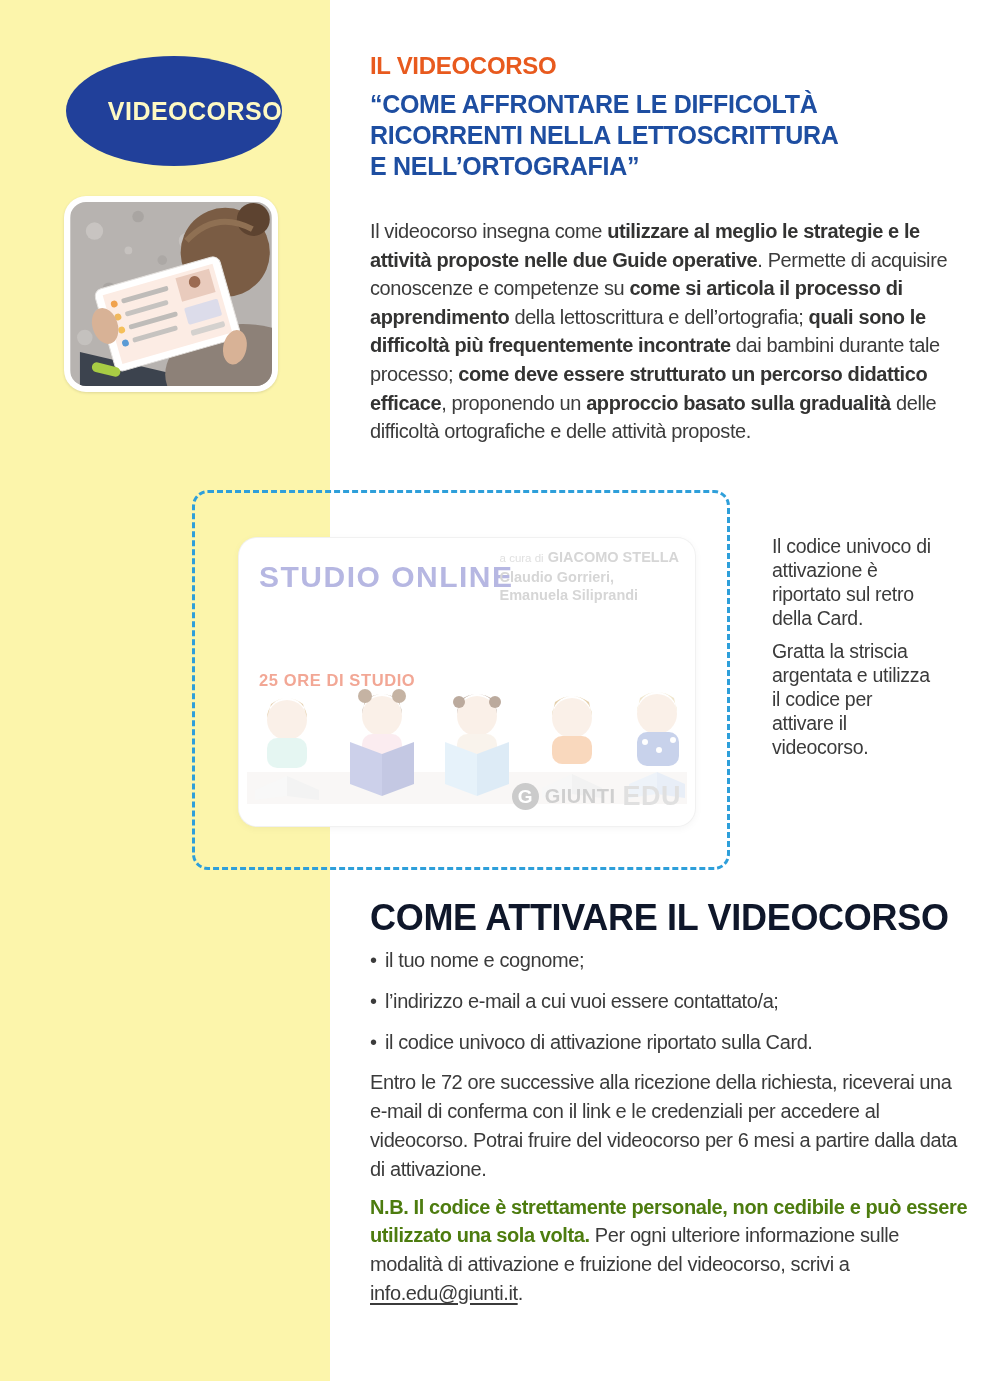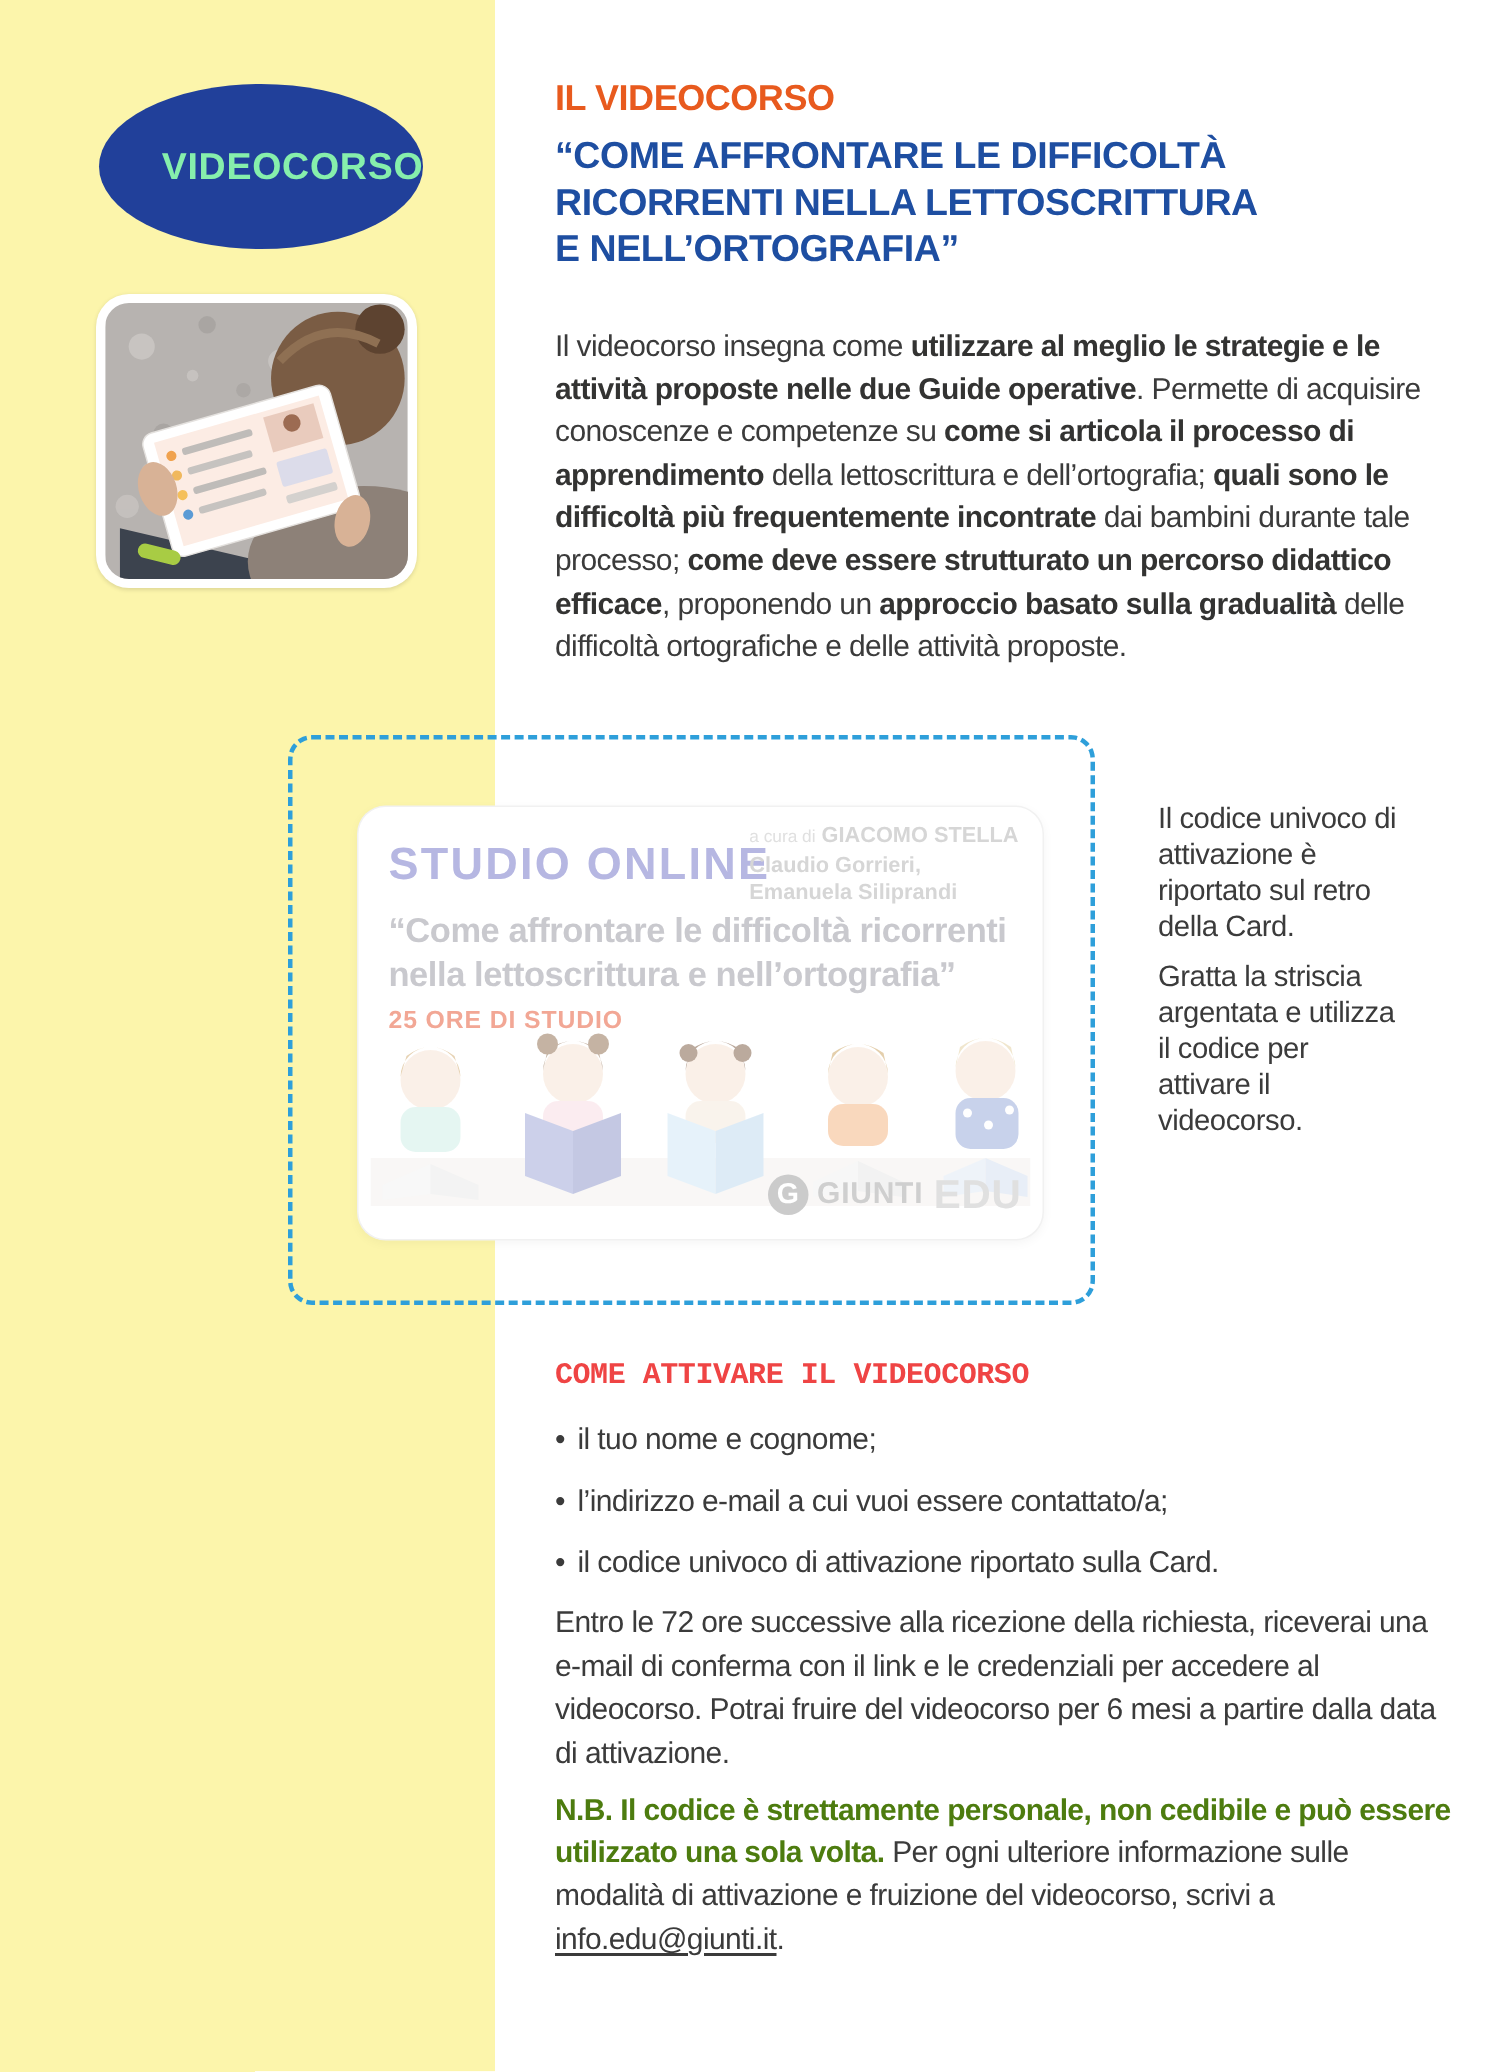--- a/index.html
+++ b/index.html
@@ -6,21 +6,21 @@
   .page{
     position:relative;width:1000px;height:1381px;overflow:hidden;
     background:#ffffff;font-family:"Liberation Sans",sans-serif;color:#3b3b3b;
   }
   
   .sidebar{position:absolute;left:0;top:0;width:330px;height:1381px;background:#fcf5ab;}
   .badge{
     position:absolute;left:66px;top:56px;width:216px;height:110px;border-radius:50%;
     background:#21409a;display:flex;align-items:center;justify-content:center;
   }
-  .badge span{color:#86efac;font-weight:bold;font-size:25px;letter-spacing:.5px;margin-left:42px;}
+  .badge span{color:#fef9c3;font-weight:bold;font-size:25px;letter-spacing:.5px;margin-left:42px;}
   .photo-frame{
     position:absolute;left:64px;top:196px;width:214px;height:196px;background:#ffffff;
     border-radius:22px;box-shadow:0 1px 3px rgba(0,0,0,.12);padding:0;
   }
   .photo-frame svg{position:absolute;left:6px;top:6px;border-radius:16px;}
   
   .title-block{position:absolute;left:370px;top:50px;width:610px;}
   .title-block h1{margin:0 0 7px 0;font-size:24px;line-height:32px;color:#e85a1e;letter-spacing:-.3px;}
   .subtitle{font-size:25px;line-height:31px;font-weight:bold;color:#1e4ea1;letter-spacing:-.3px;}
   .intro{position:absolute;left:370px;top:197px;width:600px;font-size:20px;line-height:28.6px;letter-spacing:-.4px;}
@@ -44,21 +44,21 @@
   .logo-g{width:27px;height:27px;border-radius:50%;background:#cbcbcb;color:#ffffff;font-weight:bold;
           font-size:19px;display:flex;align-items:center;justify-content:center;margin-right:6px;}
   .logo-text{font-size:20px;font-weight:bold;color:#cfcfcf;letter-spacing:.5px;}
   .logo-suffix{font-size:27px;font-weight:bold;color:#e0e0e0;margin-left:7px;letter-spacing:.5px;}
   
   .side-note{position:absolute;left:772px;top:534px;width:162px;font-size:19.5px;line-height:24px;letter-spacing:-.3px;}
   .side-note p{margin:0;}
   .side-note p + p{margin-top:9px;}
   
   .activation{position:absolute;left:370px;top:903px;width:612px;}
-  .activation h2{margin:0 0 13px 0;font-size:20px;line-height:30px;color:#ef4444;letter-spacing:-.3px;font-family:Liberation Mono, monospace;}
+  .activation h2{margin:0 0 13px 0;font-size:36px;line-height:30px;color:#0f172a;letter-spacing:-.3px;}
   .activation p{margin:0;font-size:20px;line-height:28.8px;letter-spacing:-.4px;width:600px;}
   .activation ul{list-style:none;margin:10px 0 0 0;padding:0;}
   .activation li{font-size:20px;line-height:28.8px;letter-spacing:-.4px;margin-bottom:12px;position:relative;padding-left:15px;}
   .activation li::before{content:"\2022";position:absolute;left:0;top:0;}
   .details-p{margin-top:2px !important;}
   .nb-p{margin-top:9px !important;}
   .nb-p b{color:#4d7c0f;}
   u{text-underline-offset:3px;}
 </style>
 </head>
@@ -123,21 +123,20 @@
   <p class="intro"><span>Il videocorso insegna come </span><b>utilizzare al meglio le strategie e le attività proposte nelle due Guide operative</b><span>. Permette di acquisire conoscenze e competenze su </span><b>come si articola il processo di apprendimento</b><span> della lettoscrittura e dell’ortografia; </span><b>quali sono le difficoltà più frequentemente incontrate</b><span> dai bambini durante tale processo; </span><b>come deve essere strutturato un percorso didattico efficace</b><span>, proponendo un </span><b>approccio basato sulla gradualità</b><span> delle difficoltà ortografiche e delle attività proposte.</span></p>
 
   <div class="dashed-box">
     <div class="card">
       <div class="card-title">STUDIO ONLINE</div>
       <div class="credits">
         <div><span class="prefix">a cura di</span> <span>GIACOMO STELLA</span></div>
         <div>Claudio Gorrieri,</div>
         <div>Emanuela Siliprandi</div>
       </div>
-      <div class="card-quote">“Come affrontare le difficoltà ricorrenti nella lettoscrittura e nell’ortografia”</div>
       <div class="card-hours">25 ORE DI STUDIO</div>
       <svg class="kids" width="440" height="132" viewBox="0 0 440 132" opacity="0.5">
         <rect x="0" y="100" width="440" height="32" fill="#f4f1ee"></rect>
 
         <circle cx="40" cy="48" r="20" fill="#f6e2d2"></circle>
           <path d="M20,46 A20,20 0 0 1 60,46 L56,32 Q40,20 24,32 Z" fill="#cfa76a"></path>
         <rect x="20" y="66" width="40" height="30" rx="10" fill="#cdeee6"></rect>
         <polygon points="8,118 40,104 40,124 8,128" fill="#f2f2f2"></polygon>
           <polygon points="72,118 40,104 40,124 72,128" fill="#e8e8e8"></polygon>
 

